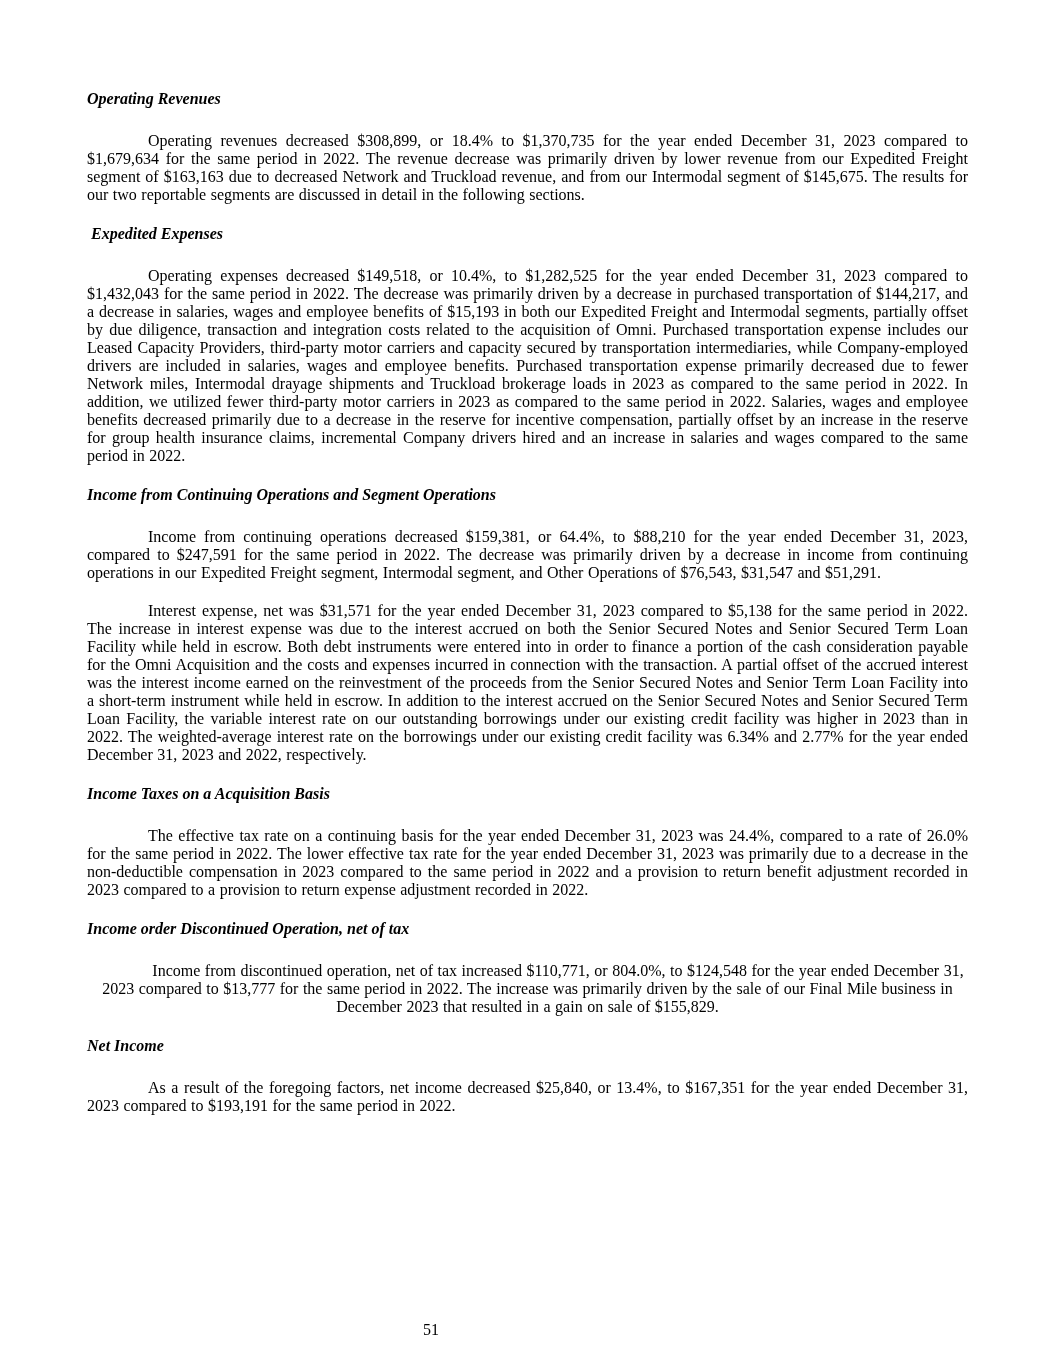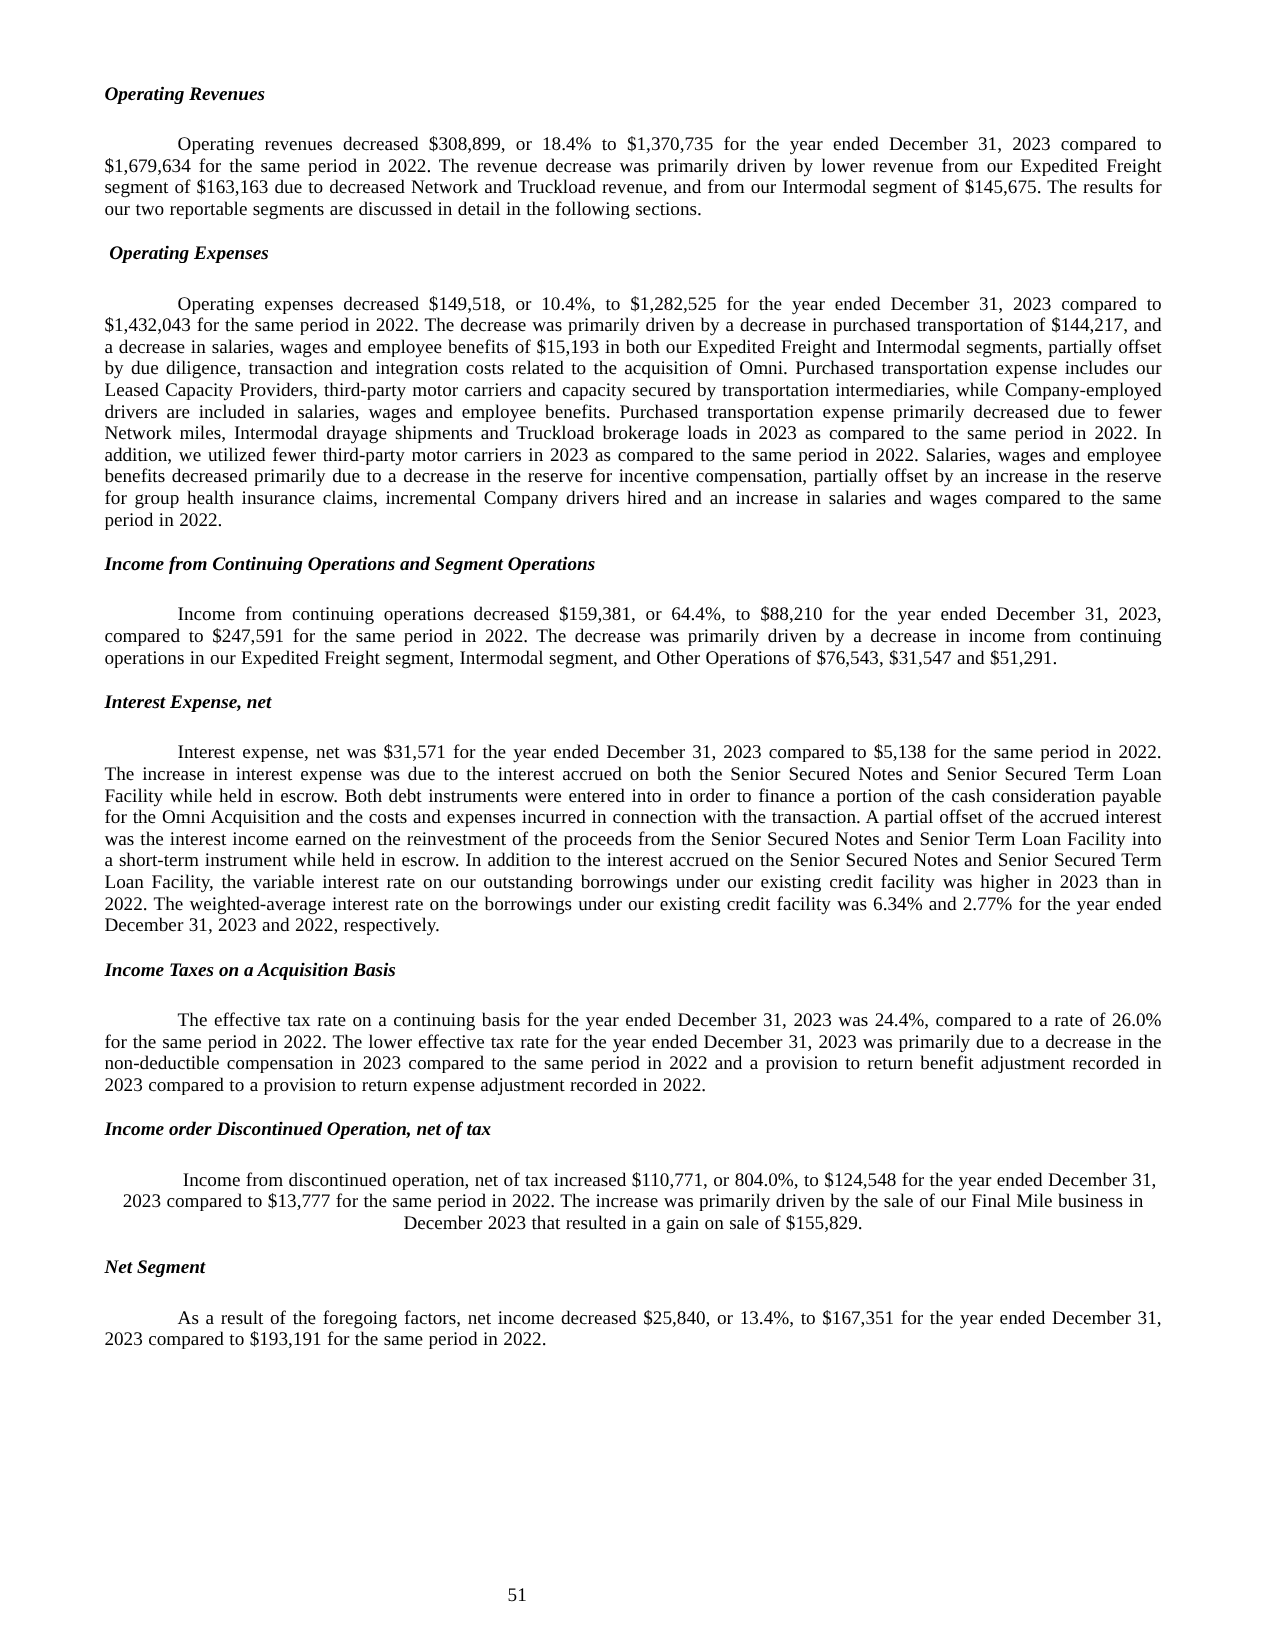--- a/index.html
+++ b/index.html
@@ -14,21 +14,21 @@
     font-family: "Liberation Serif", "DejaVu Serif", serif;
     color: #000000;
     overflow: hidden;
   }
   .page-content {
     position: absolute;
     left: 87px;
     top: 69px;
     width: 881px;
   }
-  .doc-section { display: block; }
+  .doc-section { display: block; margin-top: 20px; }
   .doc-heading {
     font-weight: bold;
     font-style: italic;
     font-size: 16px;
     line-height: 20px;
     margin: 18px 0 23px 0;
   }
   .doc-section:first-child .doc-heading { margin-top: 0; }
   .doc-heading.slight-indent { padding-left: 4px; }
   .doc-paragraph {
@@ -54,44 +54,43 @@
 <body>
 
 <main class="page-content">
 
   <section class="doc-section">
     <h2 class="doc-heading">Operating Revenues</h2>
     <p class="doc-paragraph">Operating revenues decreased $308,899, or 18.4% to $1,370,735 for the year ended December 31, 2023 compared to $1,679,634 for the same period in 2022. The revenue decrease was primarily driven by lower revenue from our Expedited Freight segment of $163,163 due to decreased Network and Truckload revenue, and from our Intermodal segment of $145,675. The results for our two reportable segments are discussed in detail in the following sections.</p>
   </section>
 
   <section class="doc-section">
-    <h2 class="doc-heading slight-indent">Operating Expenses</h2>
+    <h2 class="doc-heading slight-indent">Expedited Expenses</h2>
     <p class="doc-paragraph">Operating expenses decreased $149,518, or 10.4%, to $1,282,525 for the year ended December 31, 2023 compared to $1,432,043 for the same period in 2022. The decrease was primarily driven by a decrease in purchased transportation of $144,217, and a decrease in salaries, wages and employee benefits of $15,193 in both our Expedited Freight and Intermodal segments, partially offset by due diligence, transaction and integration costs related to the acquisition of Omni. Purchased transportation expense includes our Leased Capacity Providers, third-party motor carriers and capacity secured by transportation intermediaries, while Company-employed drivers are included in salaries, wages and employee benefits. Purchased transportation expense primarily decreased due to fewer Network miles, Intermodal drayage shipments and Truckload brokerage loads in 2023 as compared to the same period in 2022. In addition, we utilized fewer third-party motor carriers in 2023 as compared to the same period in 2022. Salaries, wages and employee benefits decreased primarily due to a decrease in the reserve for incentive compensation, partially offset by an increase in the reserve for group health insurance claims, incremental Company drivers hired and an increase in salaries and wages compared to the same period in 2022.</p>
   </section>
 
   <section class="doc-section">
     <h2 class="doc-heading">Income from Continuing Operations and Segment Operations</h2>
     <p class="doc-paragraph">Income from continuing operations decreased $159,381, or 64.4%, to $88,210 for the year ended December 31, 2023, compared to $247,591 for the same period in 2022. The decrease was primarily driven by a decrease in income from continuing operations in our Expedited Freight segment, Intermodal segment, and Other Operations of $76,543, $31,547 and $51,291.</p>
   </section>
 
   <section class="doc-section">
-    <h2 class="doc-heading">Interest Expense, net</h2>
     <p class="doc-paragraph">Interest expense, net was $31,571 for the year ended December 31, 2023 compared to $5,138 for the same period in 2022. The increase in interest expense was due to the interest accrued on both the Senior Secured Notes and Senior Secured Term Loan Facility while held in escrow. Both debt instruments were entered into in order to finance a portion of the cash consideration payable for the Omni Acquisition and the costs and expenses incurred in connection with the transaction. A partial offset of the accrued interest was the interest income earned on the reinvestment of the proceeds from the Senior Secured Notes and Senior Term Loan Facility into a short-term instrument while held in escrow. In addition to the interest accrued on the Senior Secured Notes and Senior Secured Term Loan Facility, the variable interest rate on our outstanding borrowings under our existing credit facility was higher in 2023 than in 2022. The weighted-average interest rate on the borrowings under our existing credit facility was 6.34% and 2.77% for the year ended December 31, 2023 and 2022, respectively.</p>
   </section>
 
   <section class="doc-section">
     <h2 class="doc-heading">Income Taxes on a Acquisition Basis</h2>
     <p class="doc-paragraph">The effective tax rate on a continuing basis for the year ended December 31, 2023 was 24.4%, compared to a rate of 26.0% for the same period in 2022. The lower effective tax rate for the year ended December 31, 2023 was primarily due to a decrease in the non-deductible compensation in 2023 compared to the same period in 2022 and a provision to return benefit adjustment recorded in 2023 compared to a provision to return expense adjustment recorded in 2022.</p>
   </section>
 
   <section class="doc-section">
     <h2 class="doc-heading">Income order Discontinued Operation, net of tax</h2>
     <p class="doc-paragraph align-left">Income from discontinued operation, net of tax increased $110,771, or 804.0%, to $124,548 for the year ended December 31, 2023 compared to $13,777 for the same period in 2022. The increase was primarily driven by the sale of our Final Mile business in December 2023 that resulted in a gain on sale of $155,829.</p>
   </section>
 
   <section class="doc-section">
-    <h2 class="doc-heading">Net Segment</h2>
+    <h2 class="doc-heading">Net Income</h2>
     <p class="doc-paragraph">As a result of the foregoing factors, net income decreased $25,840, or 13.4%, to $167,351 for the year ended December 31, 2023 compared to $193,191 for the same period in 2022.</p>
   </section>
 
 </main>
 
 <div class="page-number">51</div>
 
 </body></html>

